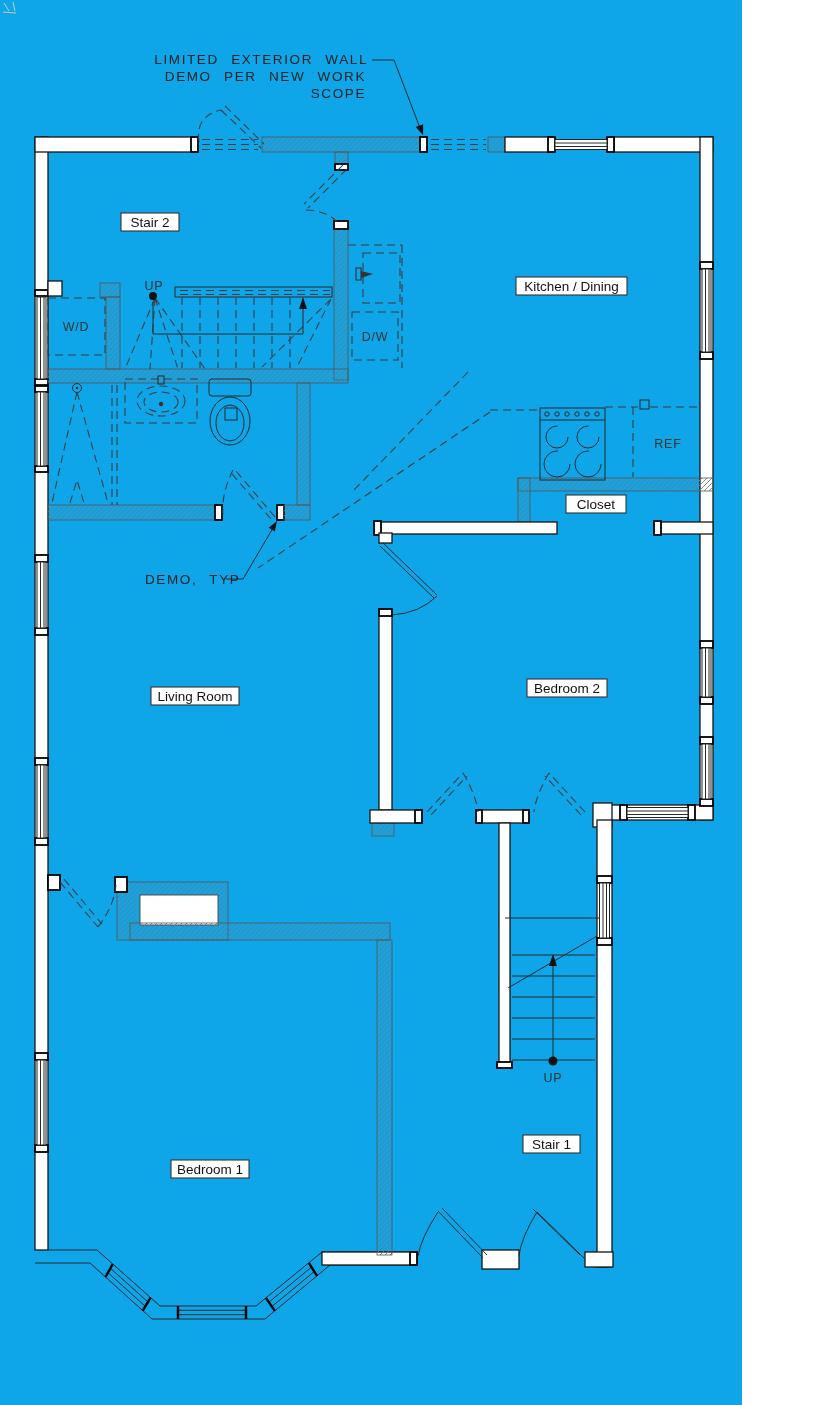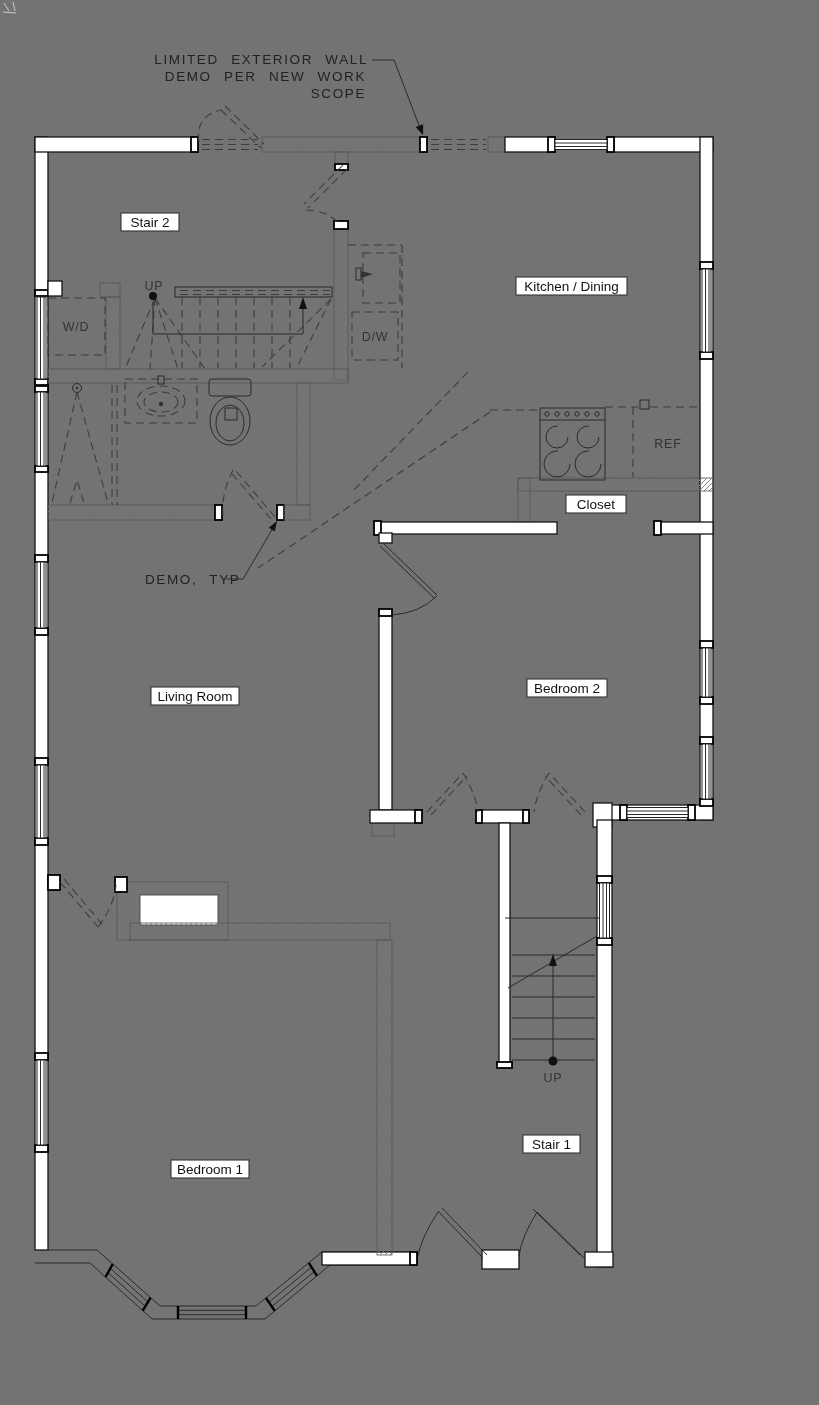--- a/index.html
+++ b/index.html
@@ -1,16 +1,16 @@
 <!DOCTYPE html>
 <html><head>
 <meta charset="utf-8">
 <style>
   html,body { margin:0; padding:0; background:#fff; }
-  #page { position:relative; width:819px; height:1405px; background:#737373; overflow:hidden;
+  #page { position:relative; width:742px; height:1405px; background:#0ea5e9; overflow:hidden;
           font-family:"Liberation Sans", sans-serif; }
   svg { position:absolute; left:0; top:0; }
   .wx  { fill:#ffffff; stroke:#161616; stroke-width:1.3; }   
   .wh  { fill:url(#hatch); stroke:#555555; stroke-width:0.8; } 
   .cap { fill:#ffffff; stroke:#000000; stroke-width:1.8; }   
   .win { fill:#ffffff; stroke:#222222; stroke-width:1; }
   .thin{ fill:none; stroke:#2a2a2a; stroke-width:1; }
   .d1  { fill:none; stroke:#3c3c3c; stroke-width:1.05; stroke-dasharray:8 5; }
   .box { fill:#ffffff; stroke:#333333; stroke-width:1.1; }
   .lbl { font-family:"Liberation Sans",sans-serif; font-size:13.5px; fill:#111; }

